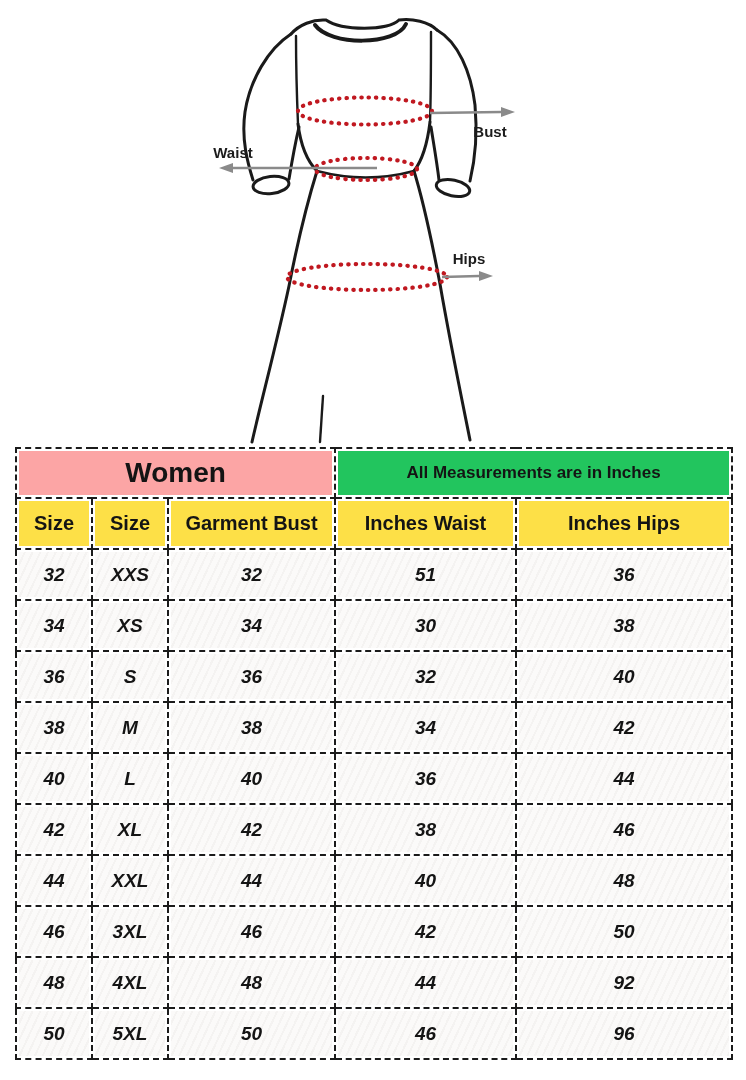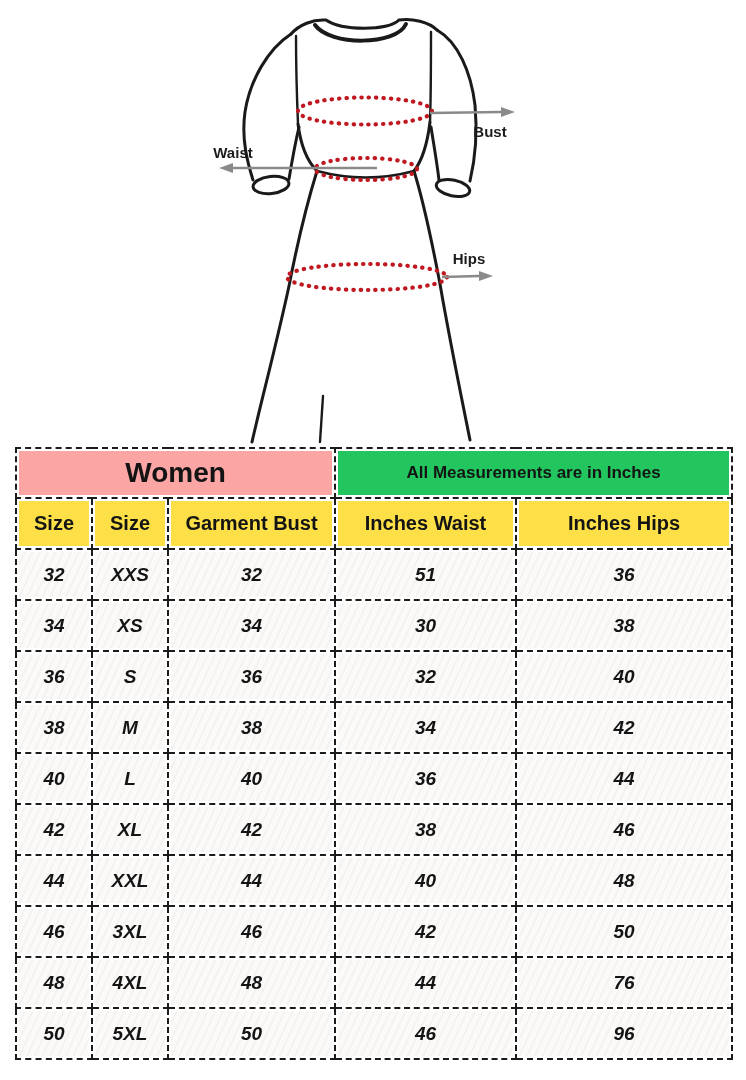--- a/index.html
+++ b/index.html
@@ -211,21 +211,21 @@
           <td>3XL</td>
           <td>46</td>
           <td>42</td>
           <td>50</td>
         </tr>
         <tr>
           <td>48</td>
           <td>4XL</td>
           <td>48</td>
           <td>44</td>
-          <td>76</td>
+          <td>92</td>
         </tr>
         <tr>
           <td>50</td>
           <td>5XL</td>
           <td>50</td>
           <td>46</td>
           <td>96</td>
         </tr>
       </tbody>
   </table>

